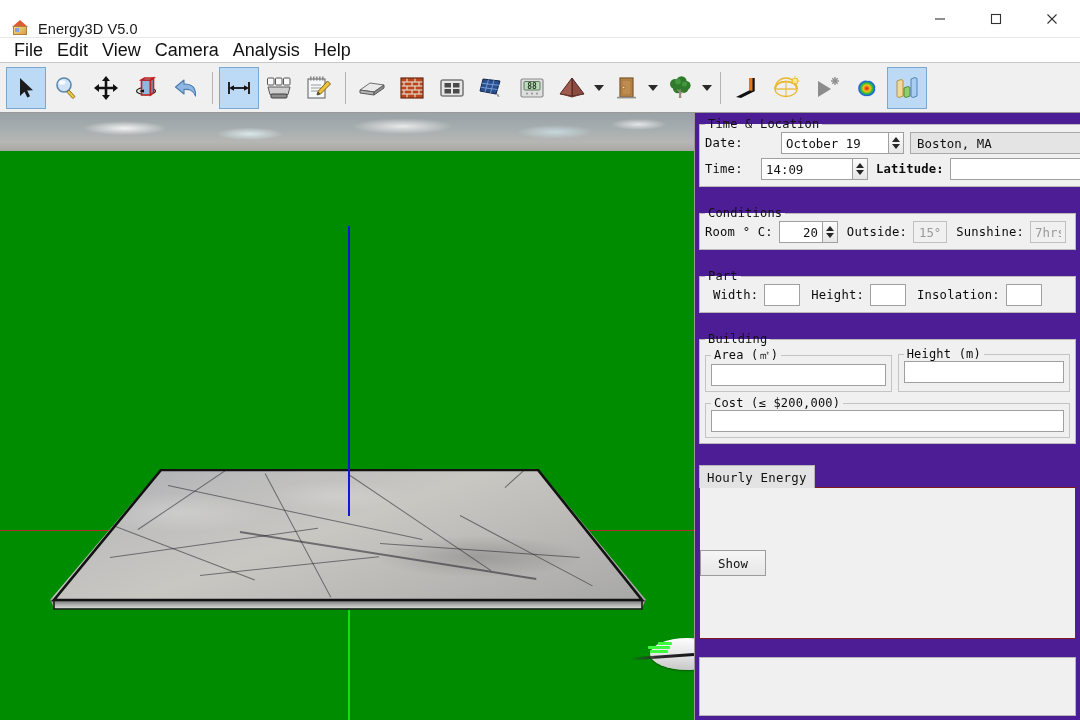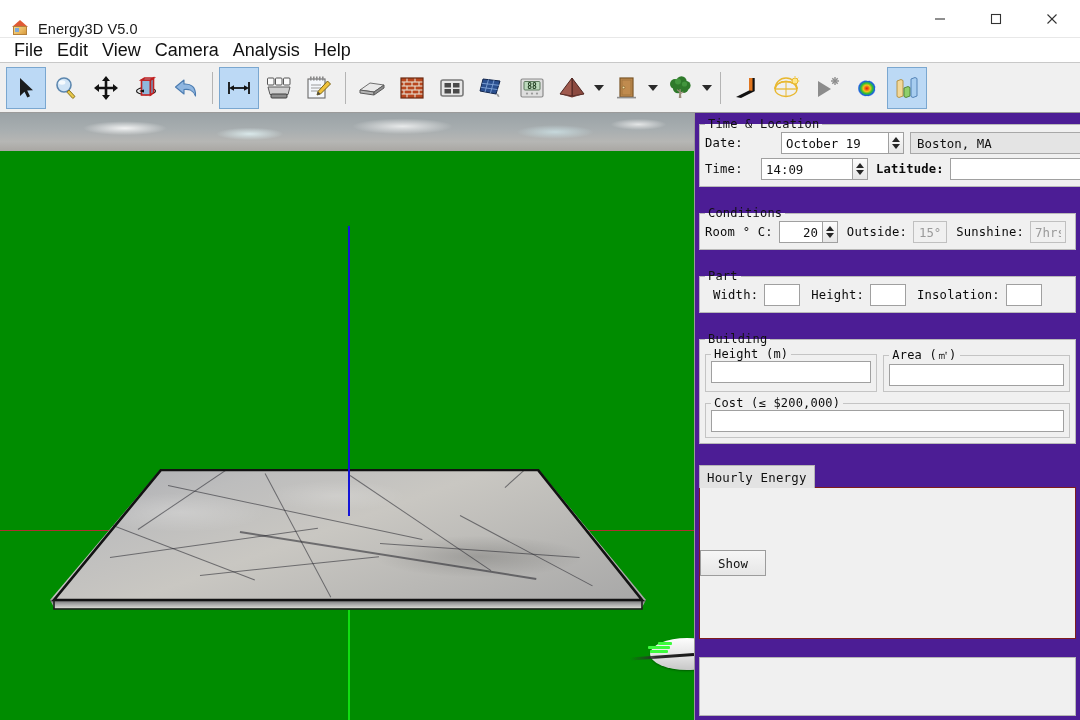--- a/index.html
+++ b/index.html
@@ -806,26 +806,26 @@
           <span class="lbl" style="margin-left:11px;">Height:</span>
           <input class="tf blank" style="width: 36px; margin-left: 6px;" value="">
           <span class="lbl" style="margin-left:11px;">Insolation:</span>
           <input class="tf blank" style="width: 36px; margin-left: 6px;" value="">
         </div>
       </fieldset>
 
       <fieldset class="grp">
         <legend>Building</legend>
         <div class="bldg-row">
+          <fieldset class="sub" style="flex:1 1 52%;">
+            <legend>Area (㎡)</legend>
+            <input class="tf blank" value="" style="">
+          </fieldset>
           <fieldset class="sub" style="flex:1 1 48%;">
             <legend>Height (m)</legend>
-            <input class="tf blank" value="" style="">
-          </fieldset>
-          <fieldset class="sub" style="flex:1 1 52%;">
-            <legend>Area (㎡)</legend>
             <input class="tf blank" value="" style="">
           </fieldset>
         </div>
         <fieldset class="sub">
           <legend>Cost (≤ $200,000)</legend>
           <input class="tf blank" value="" style="">
         </fieldset>
       </fieldset>
 
       <div class="tabwrap">

